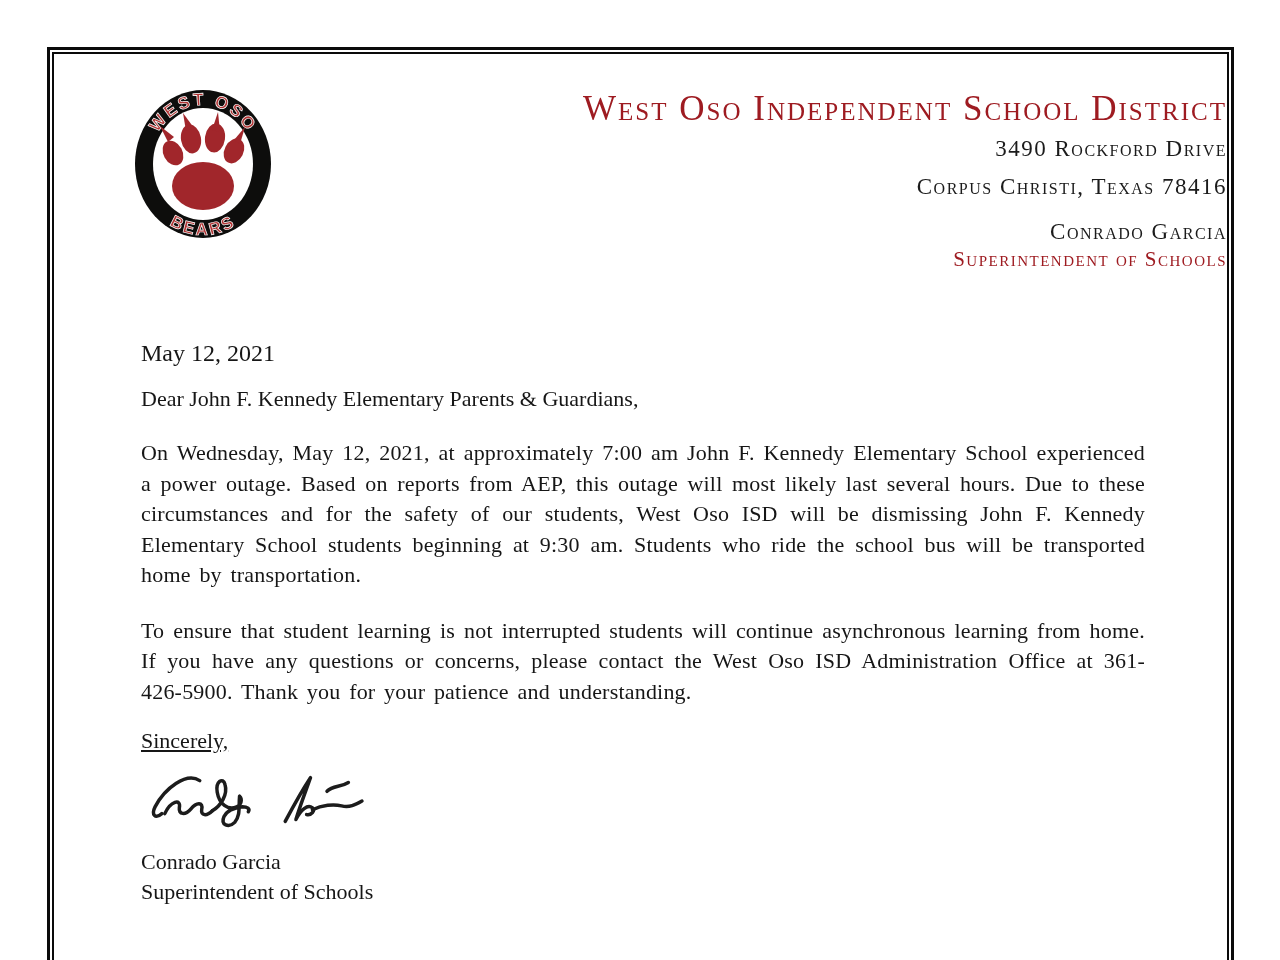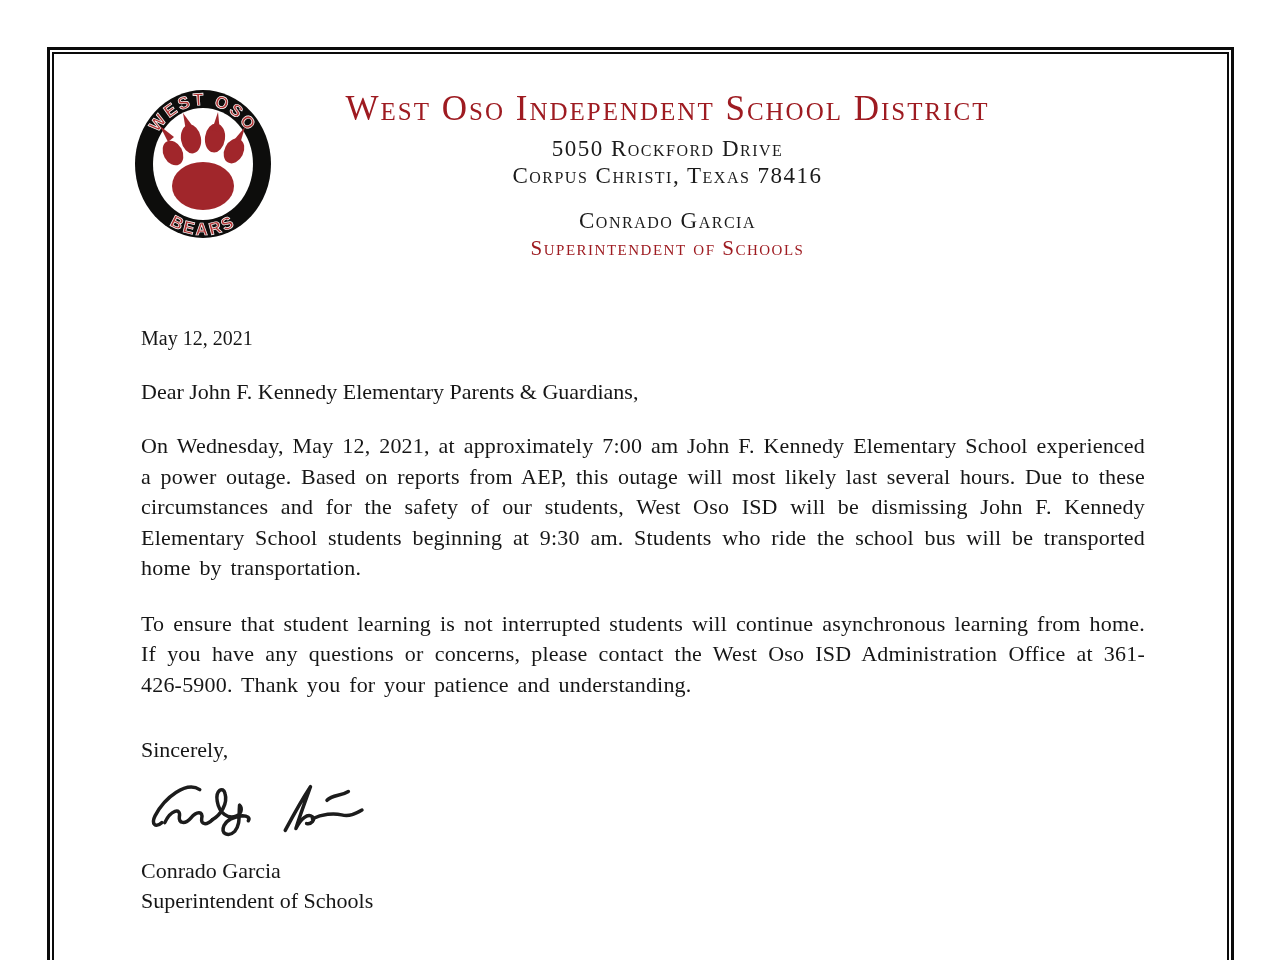--- a/index.html
+++ b/index.html
@@ -32,56 +32,56 @@
 
   .logo-arc-text{
     font-family:"Liberation Sans", sans-serif;
     font-weight:bold;font-size:17px;letter-spacing:2.5px;
     fill:var(--logo-text-red);stroke:#ffffff;stroke-width:0.7px;
   }
   .logo-ring{fill:var(--ring-black);}
   .logo-face{fill:#ffffff;}
   .paw{fill:var(--paw-red);}
 
-  .head-text{text-align:center;padding-left:54px;}
+  .head-text{text-align:right;padding-left:54px;}
   .district-name{
     font-variant:small-caps;
     font-size:35px;line-height:37px;
     letter-spacing:2px;
     color:var(--accent-red);
     font-weight:normal;
   }
   .addr{
     font-variant:small-caps;
     font-size:23px;line-height:26px;letter-spacing:1.5px;
-    color:#1b1b1b;margin-top:1px;
+    color:#1b1b1b;margin-top:12px;
   }
   .addr-first{margin-top:9px;}
   .official-name{
     font-variant:small-caps;
     font-size:23px;line-height:26px;letter-spacing:1.5px;
     color:#1b1b1b;margin-top:19px;
   }
   .official-title{
     font-variant:small-caps;
     font-size:21px;line-height:24px;letter-spacing:1.5px;
     color:var(--accent-red);margin-top:2px;
   }
 
   
   .letter-body{padding:0 82px 0 87px;}
-  .date{font-size:20px;line-height:28px;margin-top:58px;}
-  .salutation{font-size:22px;line-height:28px;margin-top:26px;}
+  .date{font-size:24px;line-height:28px;margin-top:73px;}
+  .salutation{font-size:22px;line-height:28px;margin-top:18px;}
   .para{
     font-size:22px;line-height:30.5px;
     text-align:justify;
     letter-spacing:0.2px;word-spacing:3px;
     margin-top:25px;
   }
-  .closing{font-size:22px;line-height:28px;margin-top:36px;}
+  .closing{font-size:22px;line-height:28px;margin-top:20px;text-decoration:underline;}
   .signature-svg{display:block;margin:12px 0 0 4px;width:228px;height:68px;}
   .sig-path{fill:none;stroke:var(--ink);stroke-width:3.6px;stroke-linecap:round;stroke-linejoin:round;}
   .sig-block{margin-top:12px;font-size:22px;line-height:30px;}
 </style>
 </head>
 <body>
 
 <div class="page">
   <div class="frame-outer">
     <div class="frame-inner">
@@ -109,21 +109,21 @@
             <ellipse cx="101" cy="63" rx="9.5" ry="13" transform="rotate(27 101 63)"></ellipse>
             <path d="M 27,38 L 35,54 L 41,49 Z"></path>
             <path d="M 50,25 L 53,43 L 61,40 Z"></path>
             <path d="M 85,24 L 79,42 L 87,44 Z"></path>
             <path d="M 112,39 L 101,52 L 107,56 Z"></path>
           </g>
         </svg>
 
         <div class="head-text">
           <div class="district-name">West Oso Independent School District</div>
-          <div class="addr addr-first">5050 Rockford Drive</div>
+          <div class="addr addr-first">3490 Rockford Drive</div>
           <div class="addr">Corpus Christi, Texas 78416</div>
           <div class="official-name">Conrado Garcia</div>
           <div class="official-title">Superintendent of Schools</div>
         </div>
       </div>
 
       <div class="letter-body">
         <p class="date">May 12, 2021</p>
         <p class="salutation">Dear John F. Kennedy Elementary Parents &amp; Guardians,</p>
         <p class="para">On Wednesday, May 12, 2021, at approximately 7:00 am John F. Kennedy Elementary School experienced a power outage.  Based on reports from AEP, this outage will most likely last several hours.  Due to these circumstances and for the safety of our students, West Oso ISD will be dismissing John F. Kennedy Elementary School students beginning at 9:30 am.  Students who ride the school bus will be transported home by transportation.</p>

